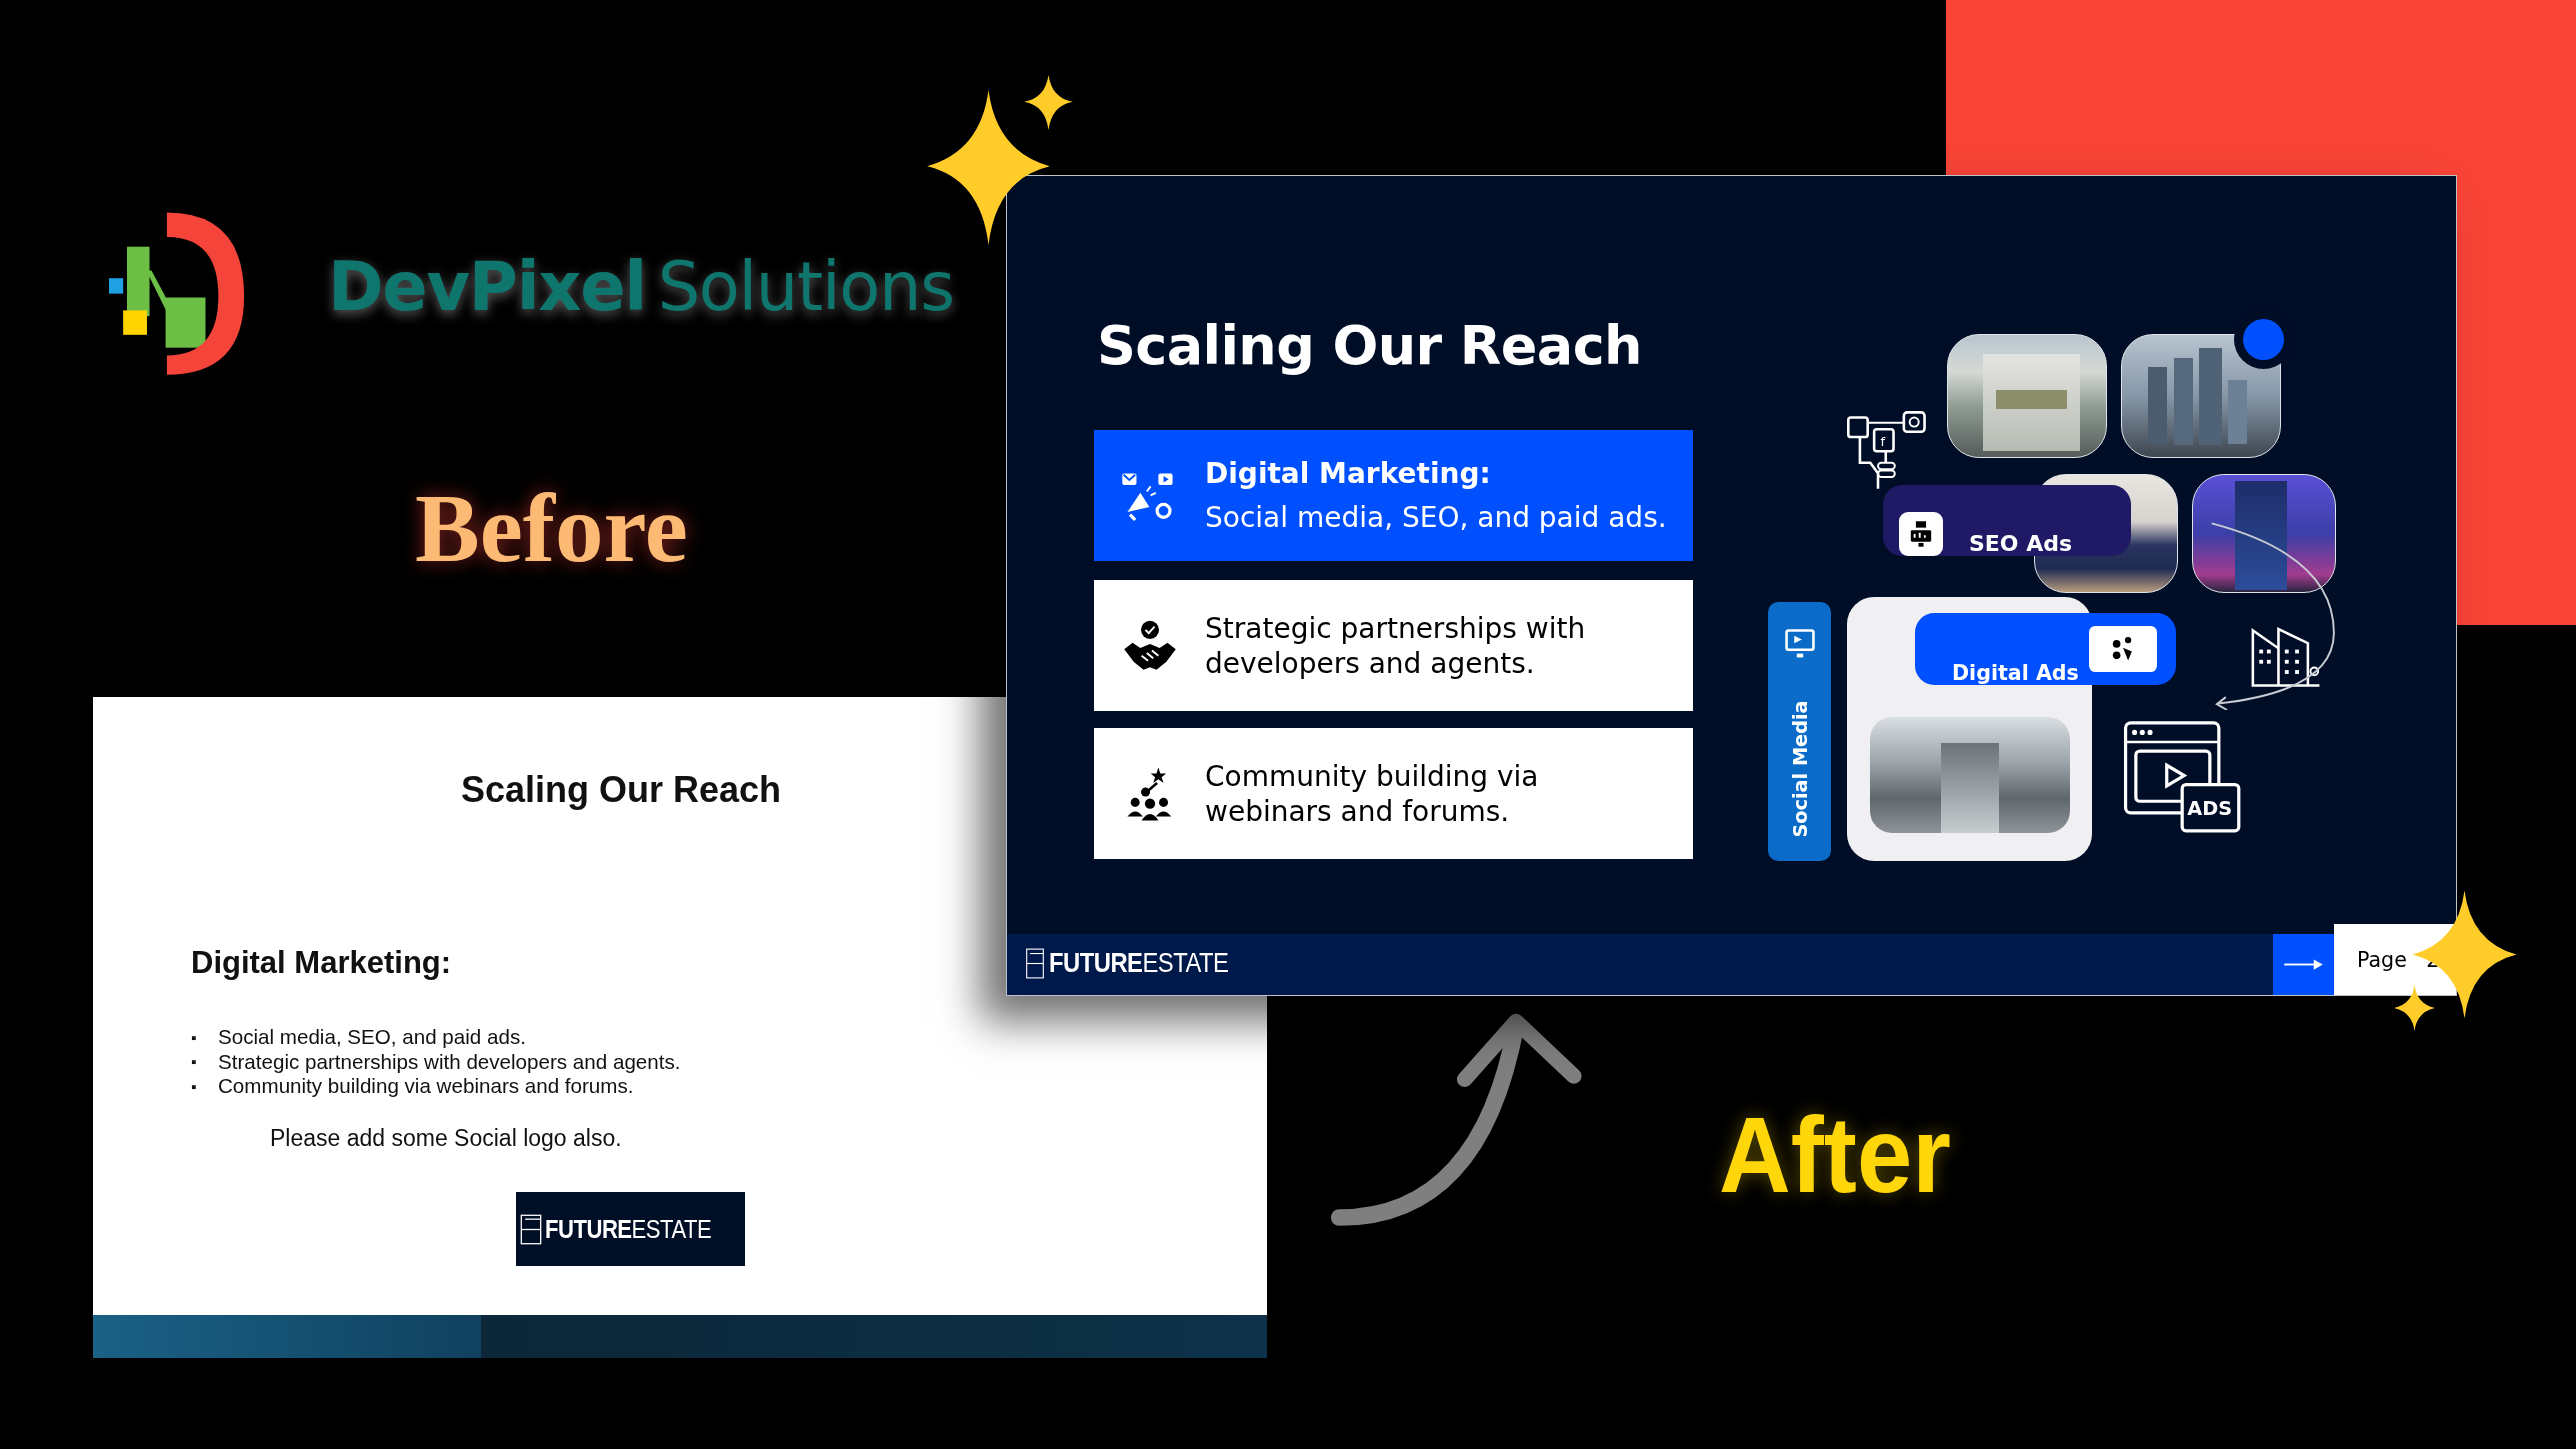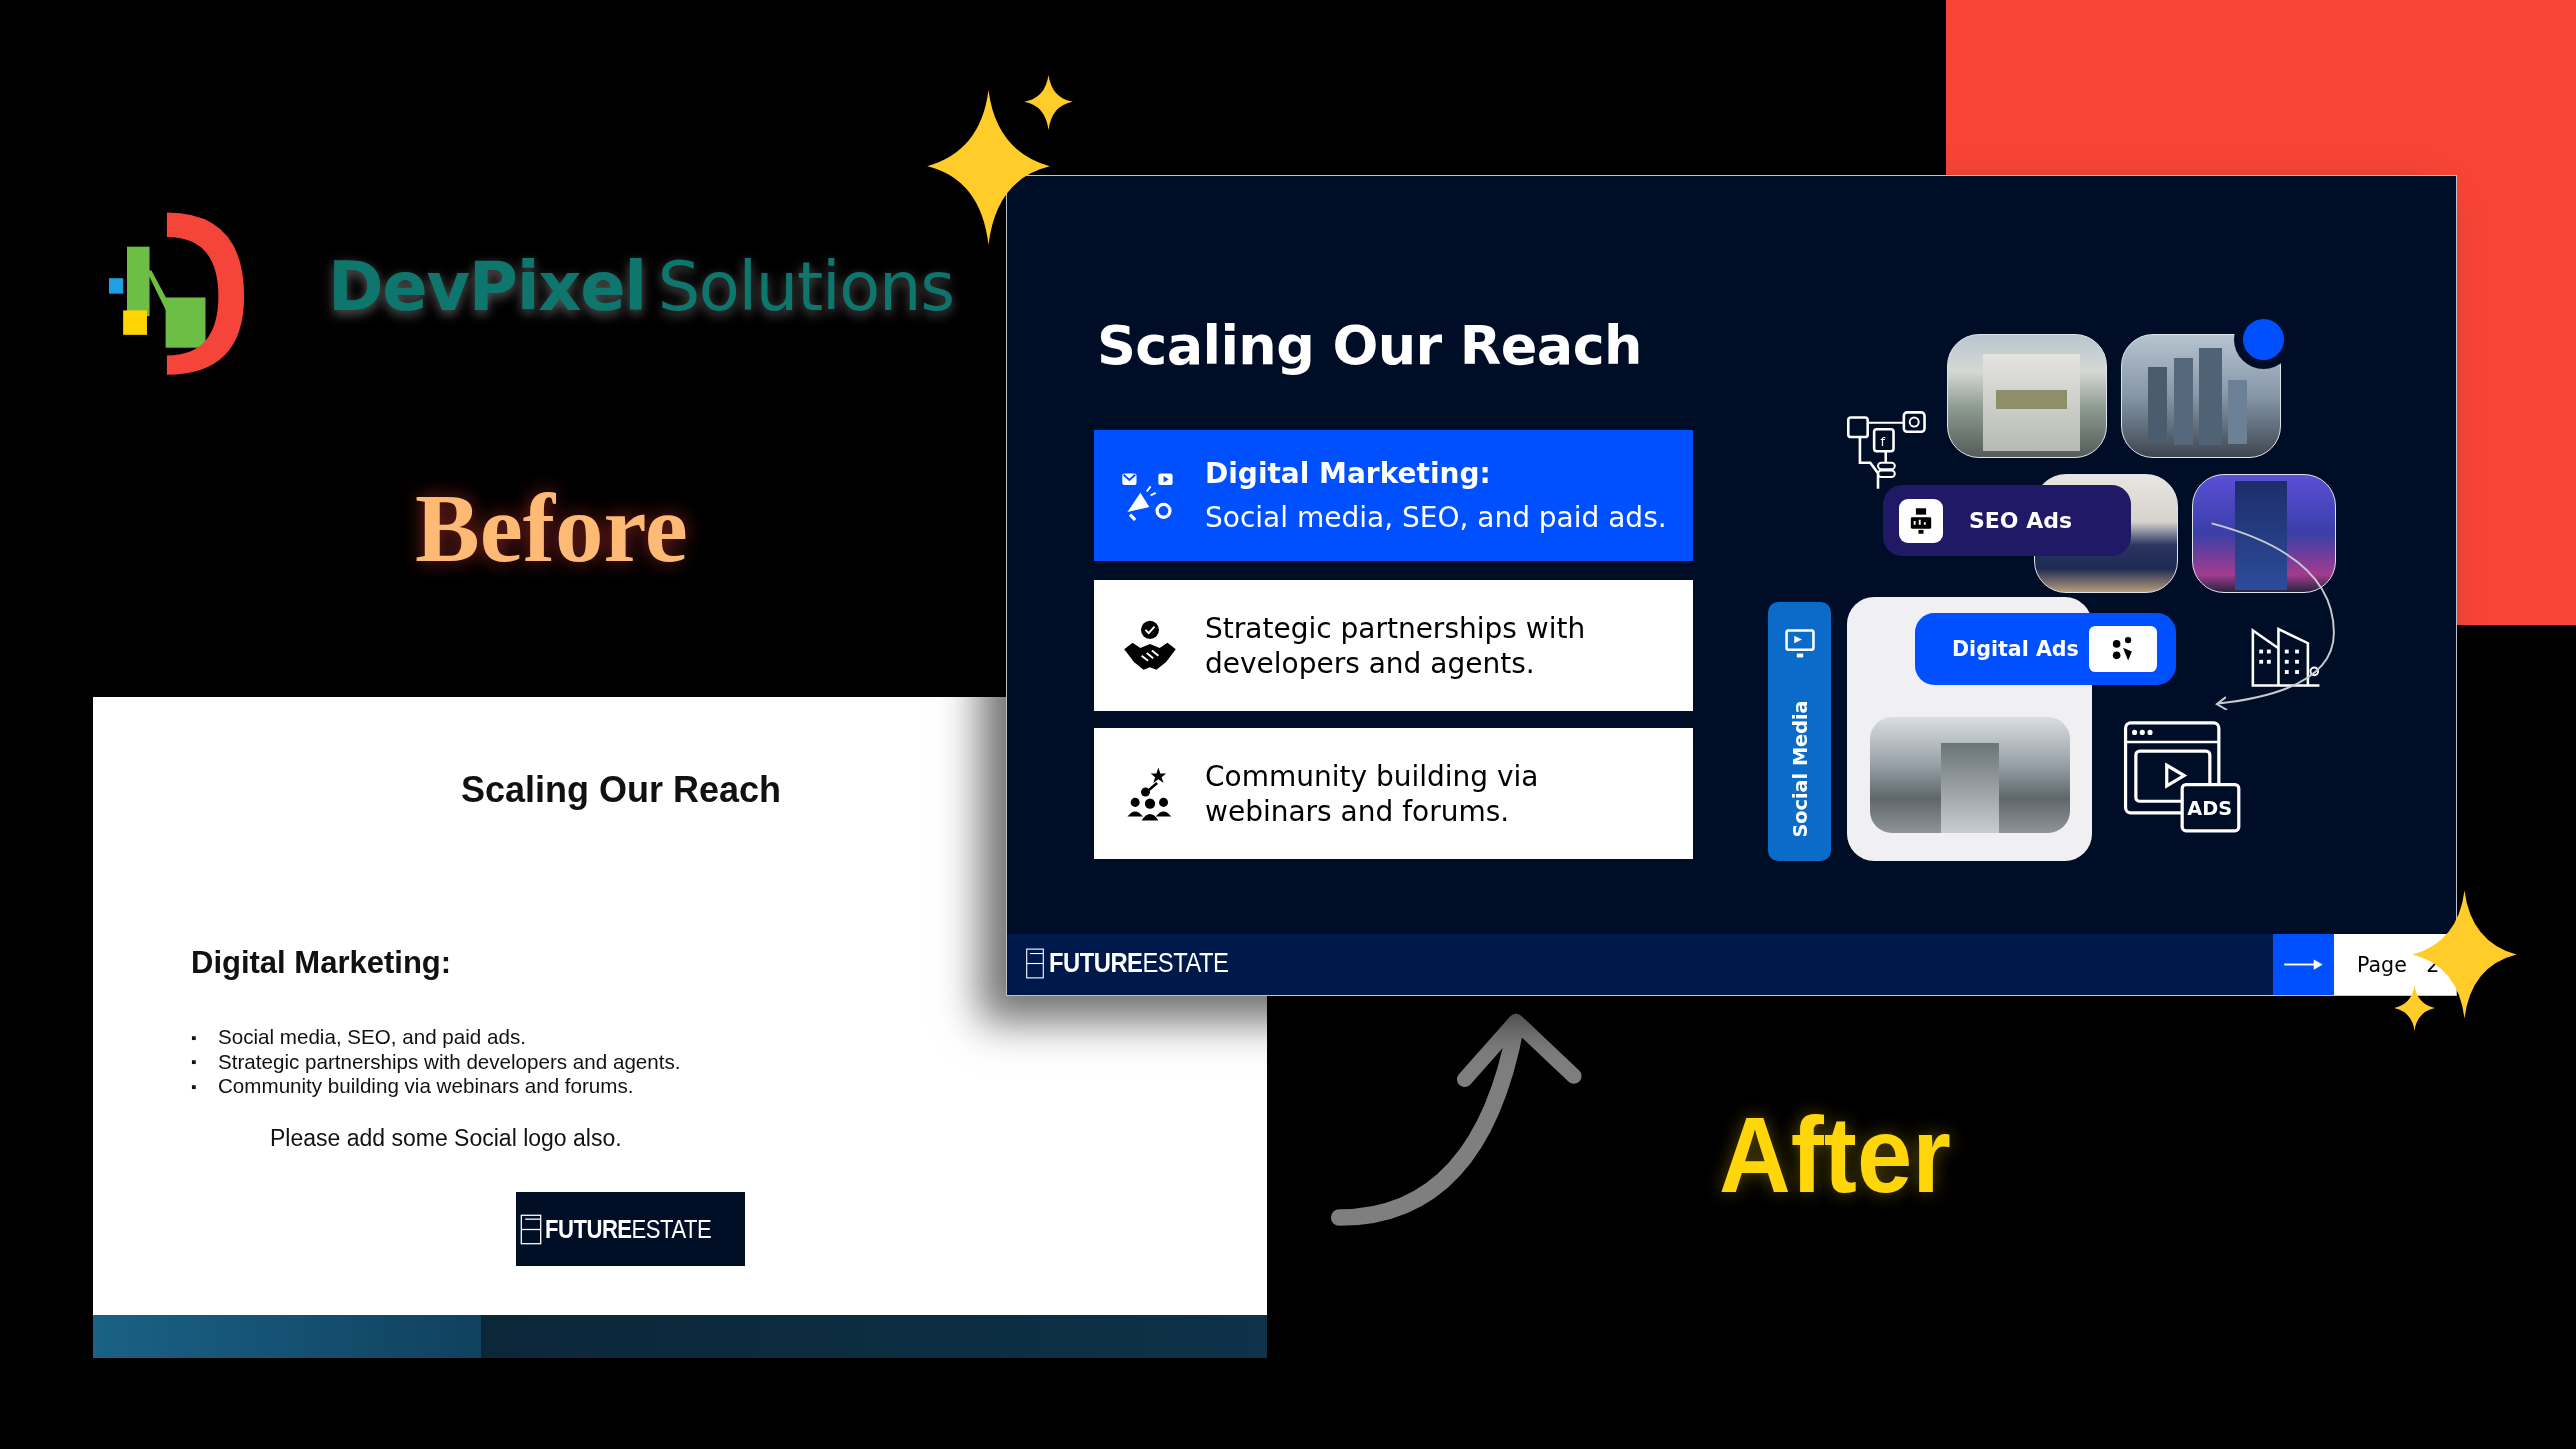--- a/index.html
+++ b/index.html
@@ -41,25 +41,25 @@
   .card { position:absolute; left:87px; width:599px; height:131px; display:flex; align-items:center; }
   .card.primary { background:#0050FF; top:254px; }
   .card.light { background:#fff; }
   .card .ic { width:58px; height:58px; margin-left:27px; margin-right:26px; flex:none; }
   .card .txt { font-size:28px; line-height:35px; font-family:"DejaVu Sans", sans-serif; }
   .card.primary .txt { color:#fff; }
   .card.primary .txt .hd { font-weight:bold; display:block; margin-bottom:9px; }
   .card.light .txt { color:#000; }
 
   .photo { position:absolute; border:1.9px solid #E0E4EA; border-radius:32px; overflow:hidden; }
-  .pill { position:absolute; display:flex; align-items:center; font-weight:bold; font-family:"DejaVu Sans", sans-serif; color:#fff; }
+  .pill { position:absolute; display:flex; align-items:flex-end; font-weight:bold; font-family:"DejaVu Sans", sans-serif; color:#fff; }
 
   .footer { position:absolute; left:0; bottom:0; width:100%; height:61px; background:#00194B; }
   .footer-arrow-box { position:absolute; right:122px; bottom:0; width:61px; height:61px; background:#0050FF; display:flex; align-items:center; justify-content:center; }
-  .footer-page { position:absolute; right:0; bottom:0; width:122px; height:61px; background:#fff; display:flex; align-items:center; padding-left:23px; box-sizing:border-box; font-size:20.6px; color:#000; gap:19.3px; font-family:"DejaVu Sans", sans-serif; }
+  .footer-page { position:absolute; right:0; bottom:0; width:122px; height:71px; background:#fff; display:flex; align-items:center; padding-left:23px; box-sizing:border-box; font-size:20.6px; color:#000; gap:19.3px; font-family:"DejaVu Sans", sans-serif; }
 </style>
 </head>
 <body>
 
 <div class="abs red-rect"></div>
 
 <div class="abs brand-icon">
   <svg width="193" height="174" viewBox="0 0 300 270">
     <rect x="28" y="63" width="35" height="108" fill="#6CBE45"></rect>
     <polygon points="58,100 66,100 98,160 90,165" fill="#6CBE45"></polygon>

